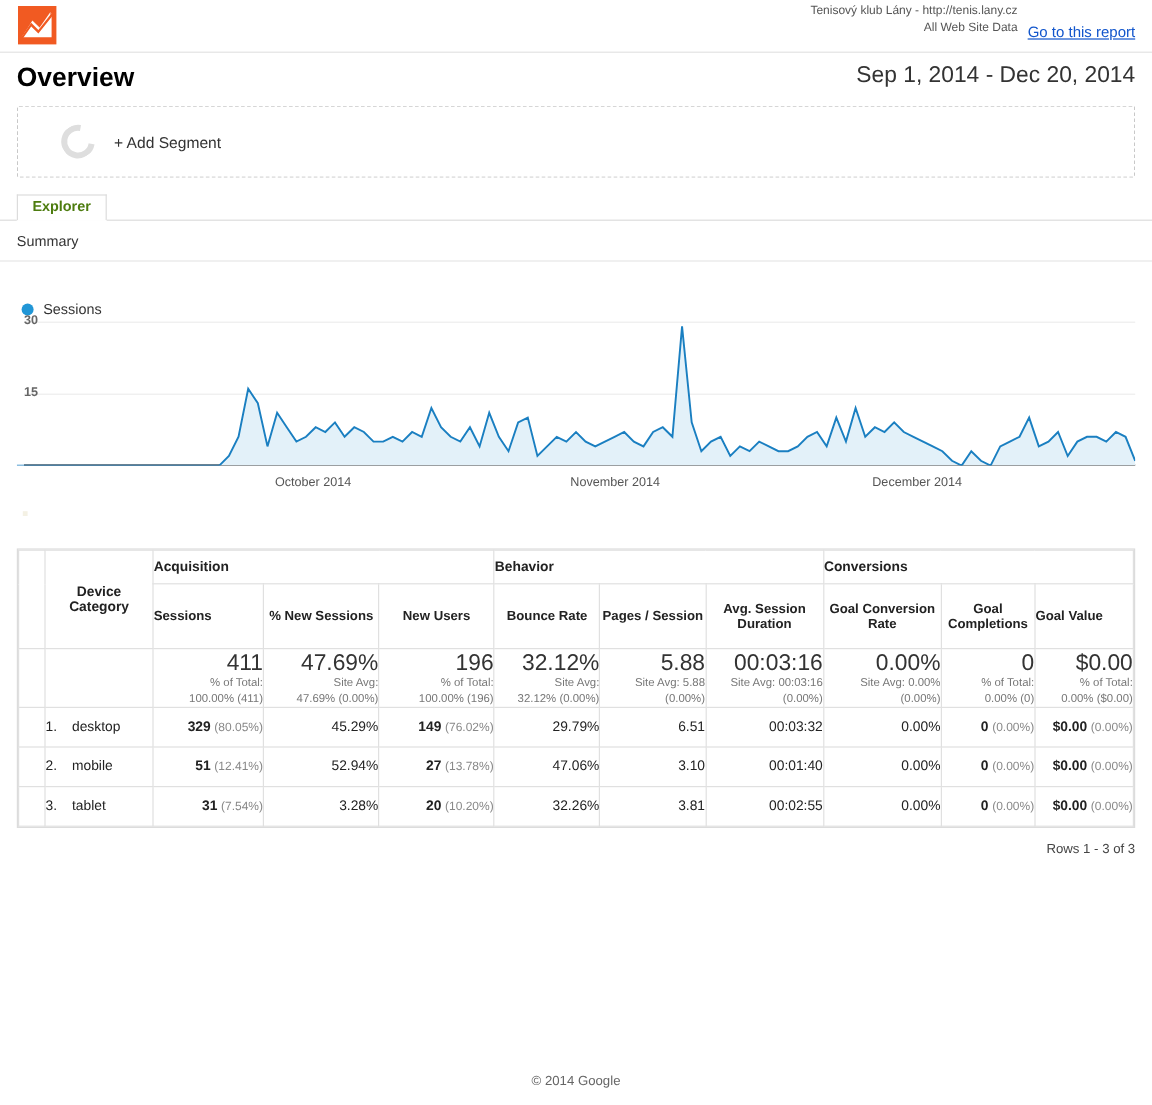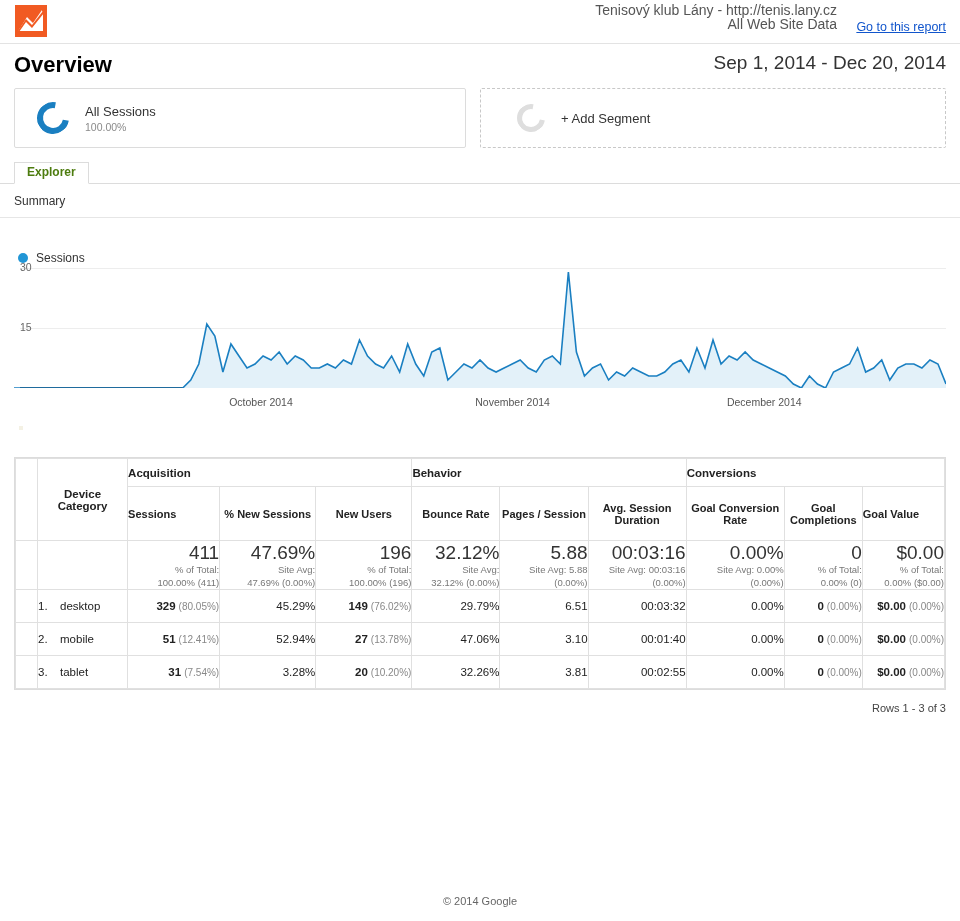--- a/index.html
+++ b/index.html
@@ -39,23 +39,23 @@
     letter-spacing: -0.3px;
     line-height: 1;
   }
   .logo-text .sub {
     font-family: "Liberation Sans", sans-serif;
     font-size: 20px;
     color: #6d6d6d;
   }
   .acct-block {
     position: absolute;
-    right: 123px; top: 3px;
+    right: 112px; top: 3px;
     text-align: right;
-    font-size: 14px;
+    font-size: 10px;
     color: #555;
     line-height: 14px;
     margin-left: 45px;
   }
   .report-link {
     position: absolute;
     right: 14px; top: 20px;
     font-size: 12.5px;
     color: #1155cc;
     text-decoration: underline;
@@ -166,20 +166,21 @@
   .legend-dot {
     width: 10px; height: 10px; border-radius: 50%;
     background: #2196d6;
   }
   .legend-label { font-size: 12px; color: #333; }
   .plot {
     position: absolute;
     left: 0; right: 0;
     top: 50px;
     height: 120px;
+    font-weight: bold;
   }
   .ylabel {
     position: absolute;
     left: 6px;
     font-size: 10.5px;
     color: #666;
   }
   .gridline {
     position: absolute;
     left: 6px; right: 0;
@@ -330,27 +331,20 @@
     </div>
     <div class="report-link">Go to this report</div>
   </div>
 
   <div class="titlerow">
     <div class="page-title">Overview</div>
     <div class="date-range">Sep 1, 2014 - Dec 20, 2014</div>
   </div>
 
   <div class="segments">
-    <div class="seg-box">
-      <div class="donut"></div>
-      <div>
-        <div class="seg-name">All Sessions</div>
-        <div class="seg-pct">100.00%</div>
-      </div>
-    </div>
     <div class="seg-box dashed">
       <div class="donut grey"></div>
       <div class="seg-add">+ Add Segment</div>
     </div>
   </div>
 
   <div class="tabstrip">
     <div class="tab">Explorer</div>
   </div>
   <div class="summary-row">

